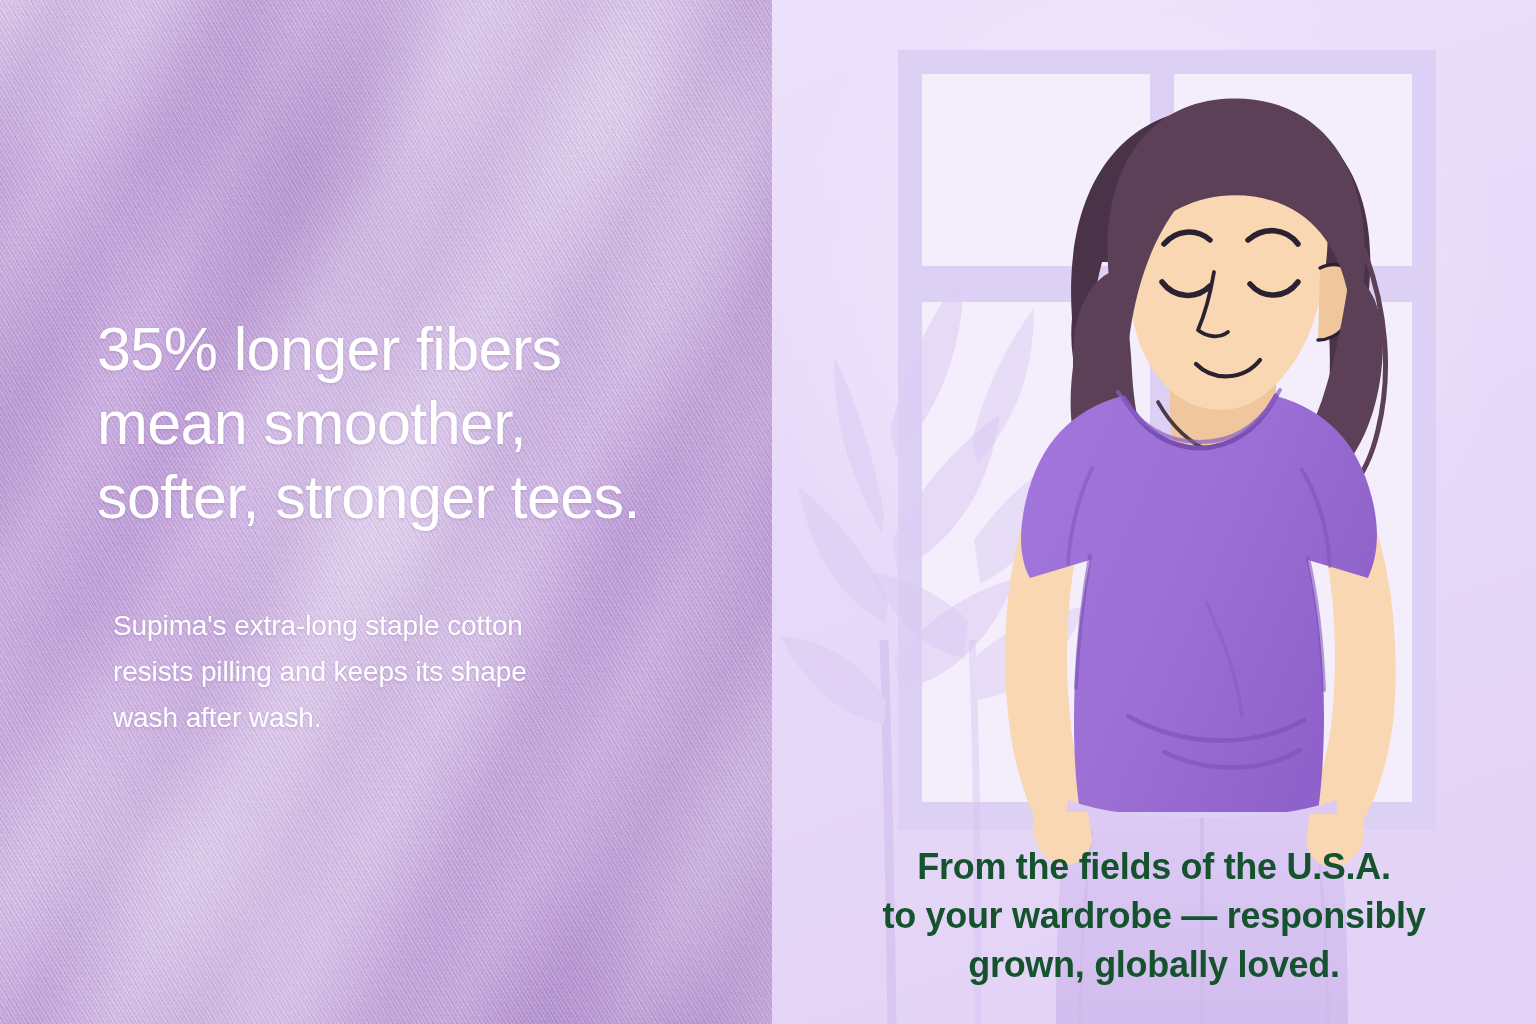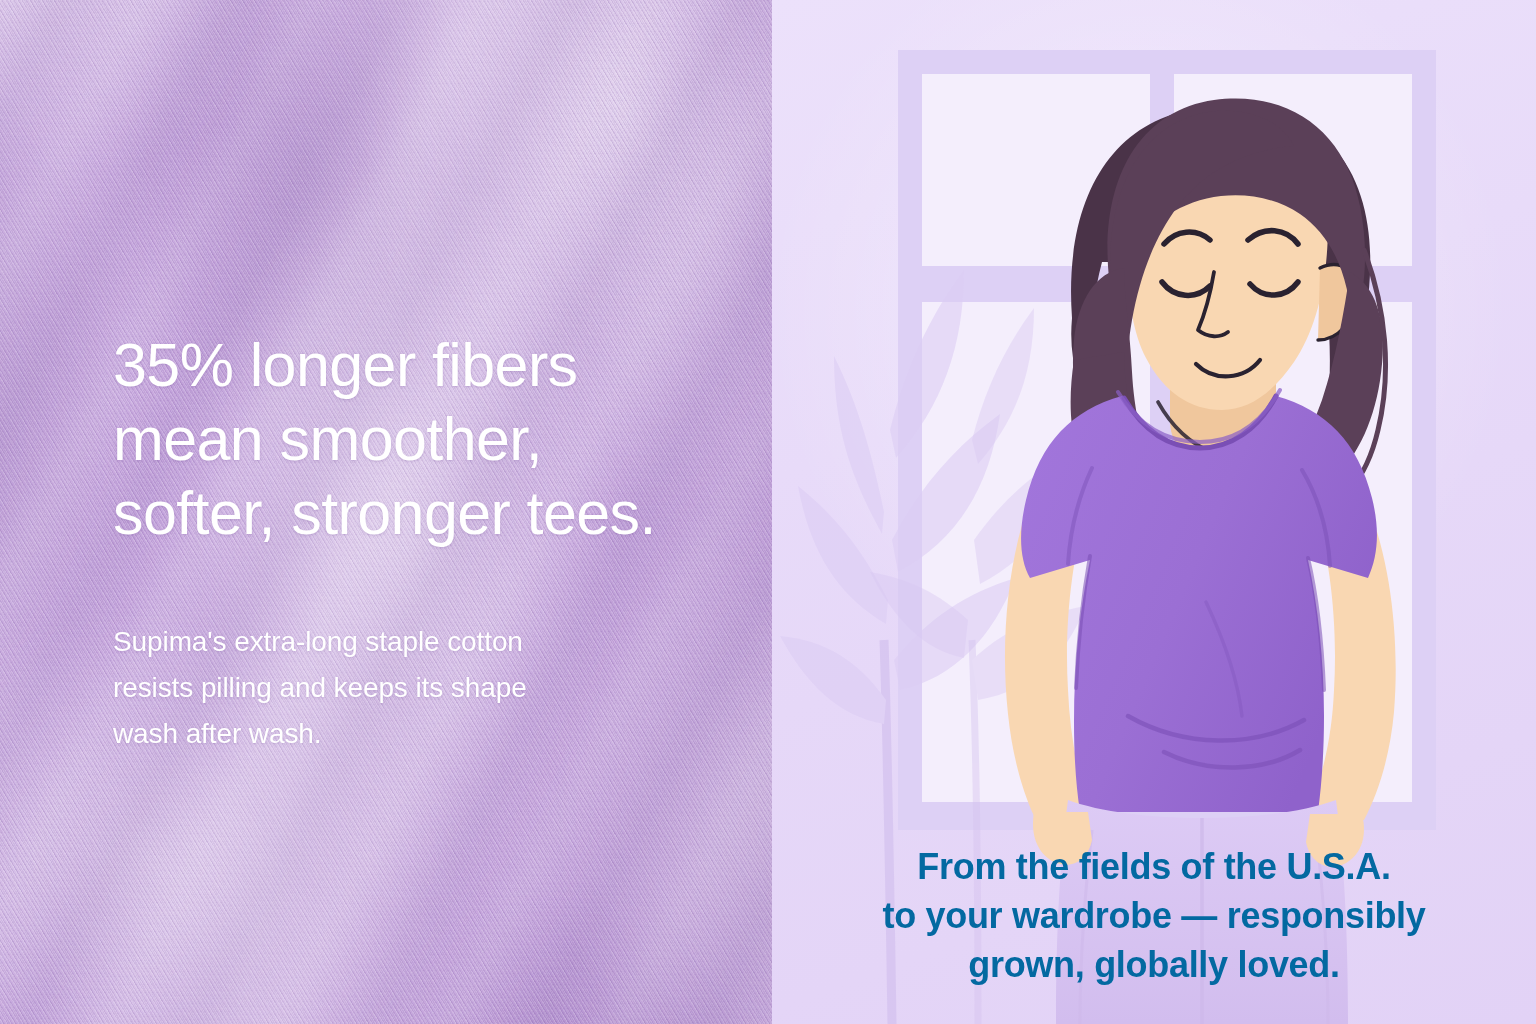--- a/index.html
+++ b/index.html
@@ -87,21 +87,21 @@
       rgba(106,66,146,0.10) 100%);
   }
 
   .fabric-copy {
     position: absolute;
     left: 97px;
     top: 312px;
     width: 600px;
   }
   .headline {
-    margin: 16px;
+    margin: 0;
     color: #ffffff;
     font-size: 61px;
     line-height: 74px;
     font-weight: 400;
     letter-spacing: -0.6px;
     white-space: pre-line;
     text-shadow: 0 1px 3px rgba(96,60,136,0.22);
   }
   .subcopy {
     margin: 16px;
@@ -130,21 +130,21 @@
       linear-gradient(160deg, #ece1fb 0%, #e6d8f8 55%, #e2d2f6 100%);
   }
   .illus-svg { position: absolute; left: 0; top: 0; }
 
   .caption {
     position: absolute;
     left: 0;
     top: 806px;
     width: 764px;
     text-align: center;
-    color: #0369a1;
+    color: #14532d;
     font-size: 36px;
     line-height: 49px;
     font-weight: 700;
     letter-spacing: -0.3px;
     white-space: pre-line;
   }
 </style>
 </head>
 <body>
 

